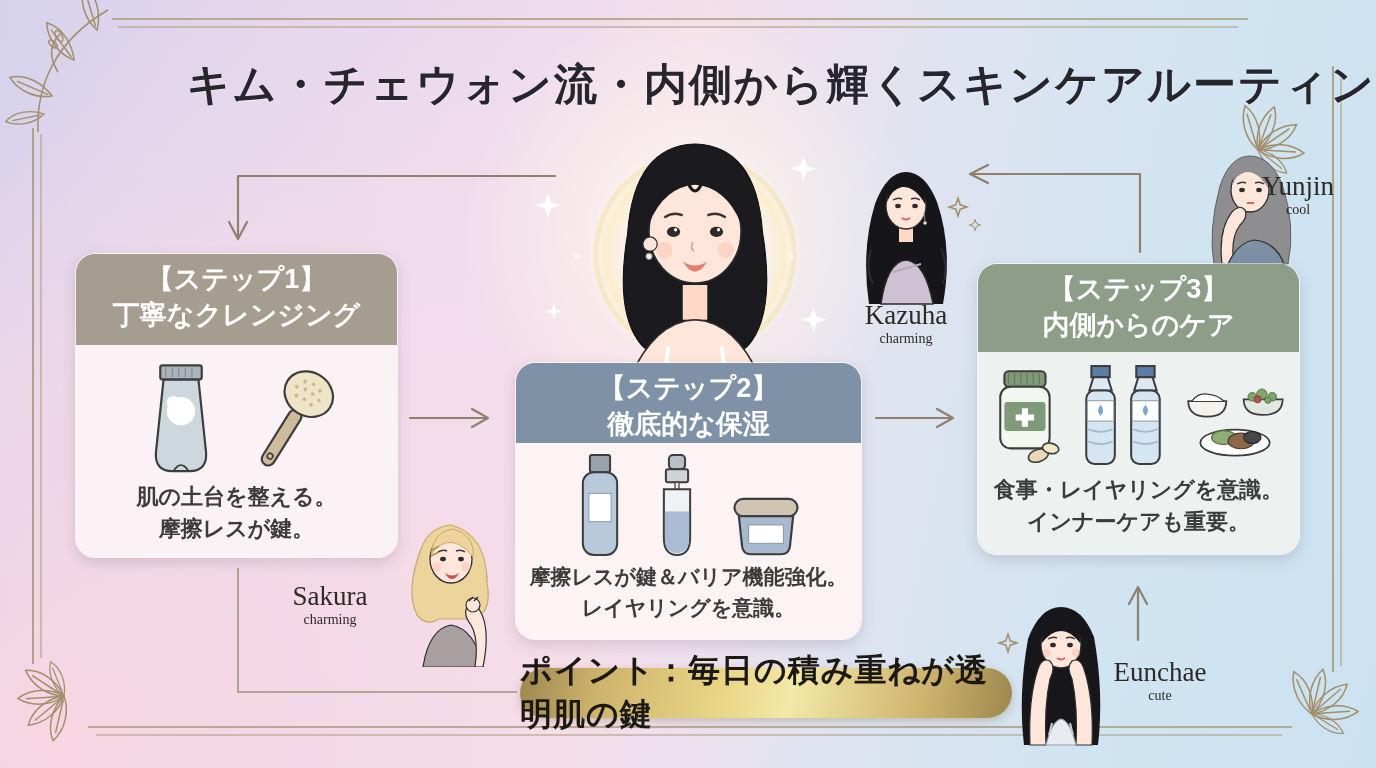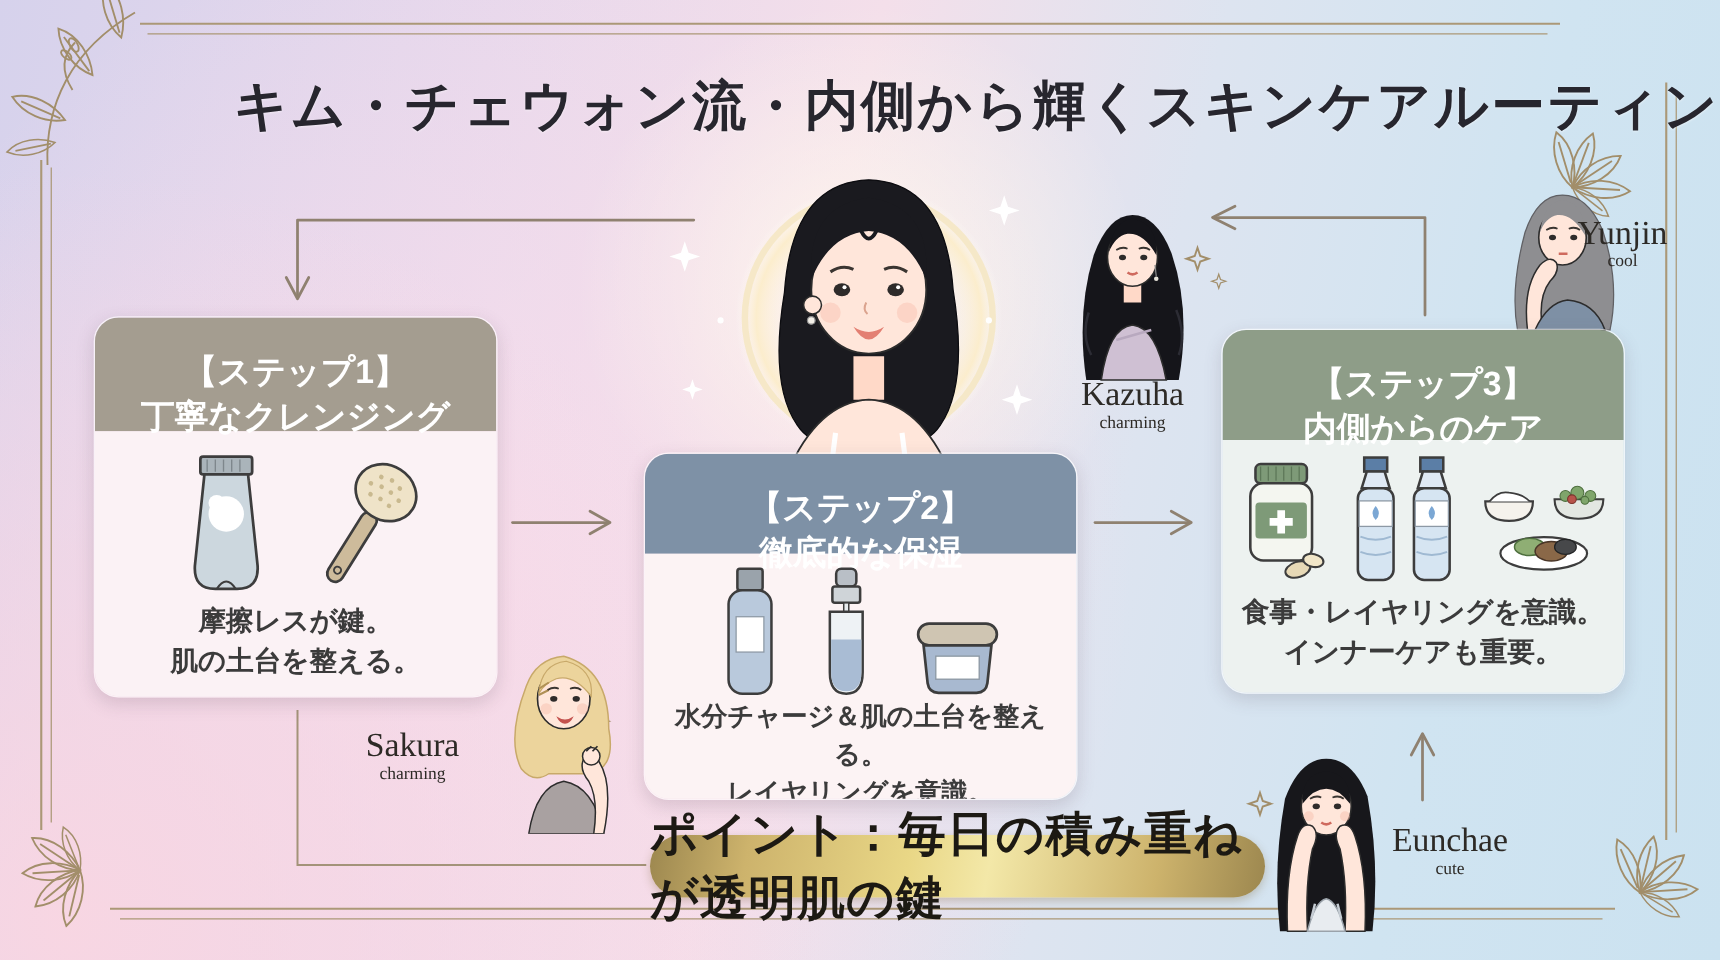--- a/index.html
+++ b/index.html
@@ -21,21 +21,21 @@
     font-size:43px; font-weight:600; letter-spacing:2px; color:#27262e; z-index:3;
     text-shadow:0 1px 2px rgba(255,255,255,.5);
   }
 
   .fig { position:absolute; }
   .z2 { z-index:2; } .z3 { z-index:3; } .z4 { z-index:4; } .z6 { z-index:6; }
 
   .card { position:absolute; z-index:5; border-radius:20px; overflow:hidden;
           box-shadow:0 5px 14px rgba(90,70,90,.18); border:1px solid rgba(255,255,255,.65); }
   .card-header { color:#ffffff; text-align:center; font-weight:700; font-size:27px;
-                 line-height:1.32; padding-top:26px; }
+                 line-height:1.32; padding-top:8px; }
   .card-body  { display:flex; flex-direction:column; justify-content:space-between;
                 align-items:center; padding:16px 8px 18px; }
   .icons-row  { display:flex; align-items:flex-end; justify-content:center; gap:26px; }
   .desc { text-align:center; font-size:22px; font-weight:600; color:#3b3b3b; line-height:1.45; }
 
   .card1 { left:75px;  top:253px; width:323px; height:305px; }
   .card1 .card-header { background:#a49d90; height:91px; }
   .card1 .card-body   { background:#fbf2f5; height:214px; }
 
   .card2 { left:515px; top:362px; width:347px; height:278px; }
@@ -45,21 +45,21 @@
 
   .card3 { left:977px; top:263px; width:323px; height:292px; }
   .card3 .card-header { background:#8e9d88; height:88px; }
   .card3 .card-body   { background:#edf2f0; height:204px; padding-top:12px; }
   .card3 .icons-row { gap:16px; }
 
   .banner { position:absolute; left:520px; top:668px; width:492px; height:50px; z-index:4;
             border-radius:26px; display:flex; align-items:center; justify-content:center;
             background:linear-gradient(100deg,#9c874f 0%,#cdb36c 16%,#e9d786 42%,#f3e8a8 55%,#cdb36c 82%,#9c874f 100%);
             box-shadow:0 3px 8px rgba(120,95,50,.30); }
-  .banner span { font-size:38px; font-weight:700; color:#1c1913; letter-spacing:1px; }
+  .banner span { font-size:32px; font-weight:700; color:#1c1913; letter-spacing:1px; }
 
   .char-label { position:absolute; z-index:6; text-align:center;
                 font-family:"Liberation Serif","DejaVu Serif",serif; color:#2d2a26; }
   .char-label .nm { font-size:27px; line-height:1.1; }
   .char-label .tr { font-size:14px; line-height:1.2; }
   .lbl-kazuha  { left:840px;  top:301px; width:132px; }
   .lbl-yunjin  { left:1252px; top:172px; width:92px;  }
   .lbl-sakura  { left:265px;  top:582px; width:130px; }
   .lbl-eunchae { left:1103px; top:634px; width:114px;margin-top:24px; }
 </style>
@@ -301,22 +301,22 @@
                 <circle cx="42" cy="24" r="1.7"></circle>
                 <circle cx="50" cy="26" r="1.7"></circle>
               <circle cx="30" cy="33" r="1.7"></circle>
                 <circle cx="38" cy="32" r="1.7"></circle>
                 <circle cx="46" cy="33" r="1.7"></circle>
             </g>
           </g>
         </svg>
       </div>
       <div class="desc">
+        <div>肌の土台を整える。</div>
         <div>摩擦レスが鍵。</div>
-        <div>肌の土台を整える。</div>
       </div>
     </div>
   </div>
 
   <div class="card card2">
     <div class="card-header">
       <div>【ステップ2】</div>
       <div>徹底的な保湿</div>
     </div>
     <div class="card-body">
@@ -333,21 +333,21 @@
           <path d="M10,36 h26 v48 q0,17 -13,17 q-13,0 -13,-17 Z" fill="#eef2f5" stroke="#3d3d3d" stroke-width="2"></path>
           <path d="M11,58 h24 v26 q0,15 -12,15 q-12,0 -12,-15 Z" fill="#a9bcd4"></path>
         </svg>
         <svg width="76" height="66" viewBox="0 0 70 60">
           <rect x="6" y="5" width="58" height="16" rx="8" fill="#cfc5b2" stroke="#3d3d3d" stroke-width="2"></rect>
           <path d="M10,21 h50 l-3,28 q-1,7 -8,7 h-28 q-7,0 -8,-7 Z" fill="#a8b9d0" stroke="#3d3d3d" stroke-width="2"></path>
           <rect x="19" y="29" width="32" height="17" fill="#ffffff" stroke="#8d99a5" stroke-width="1"></rect>
         </svg>
       </div>
       <div class="desc">
-        <div>水分チャージ＆肌の土台を整える。</div>
+        <div>摩擦レスが鍵＆バリア機能強化。</div>
         <div>レイヤリングを意識。</div>
       </div>
     </div>
   </div>
 
   <div class="card card3">
     <div class="card-header">
       <div>【ステップ3】</div>
       <div>内側からのケア</div>
     </div>

